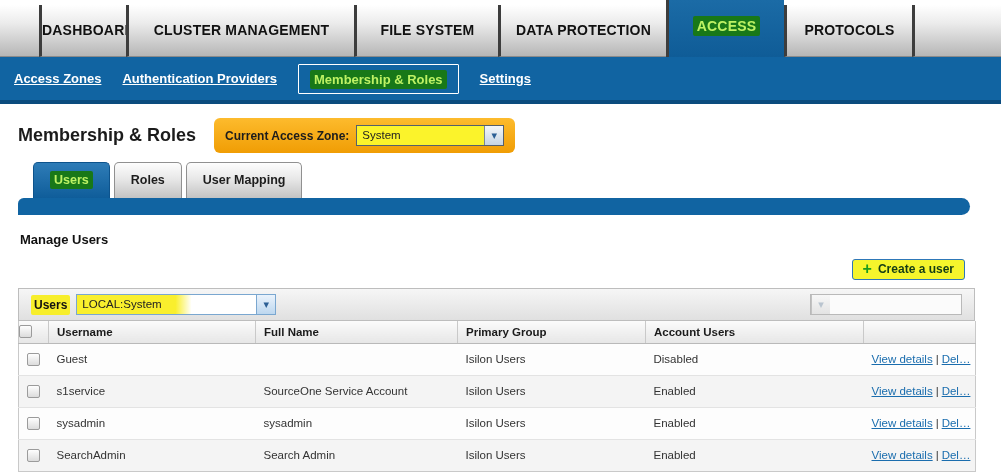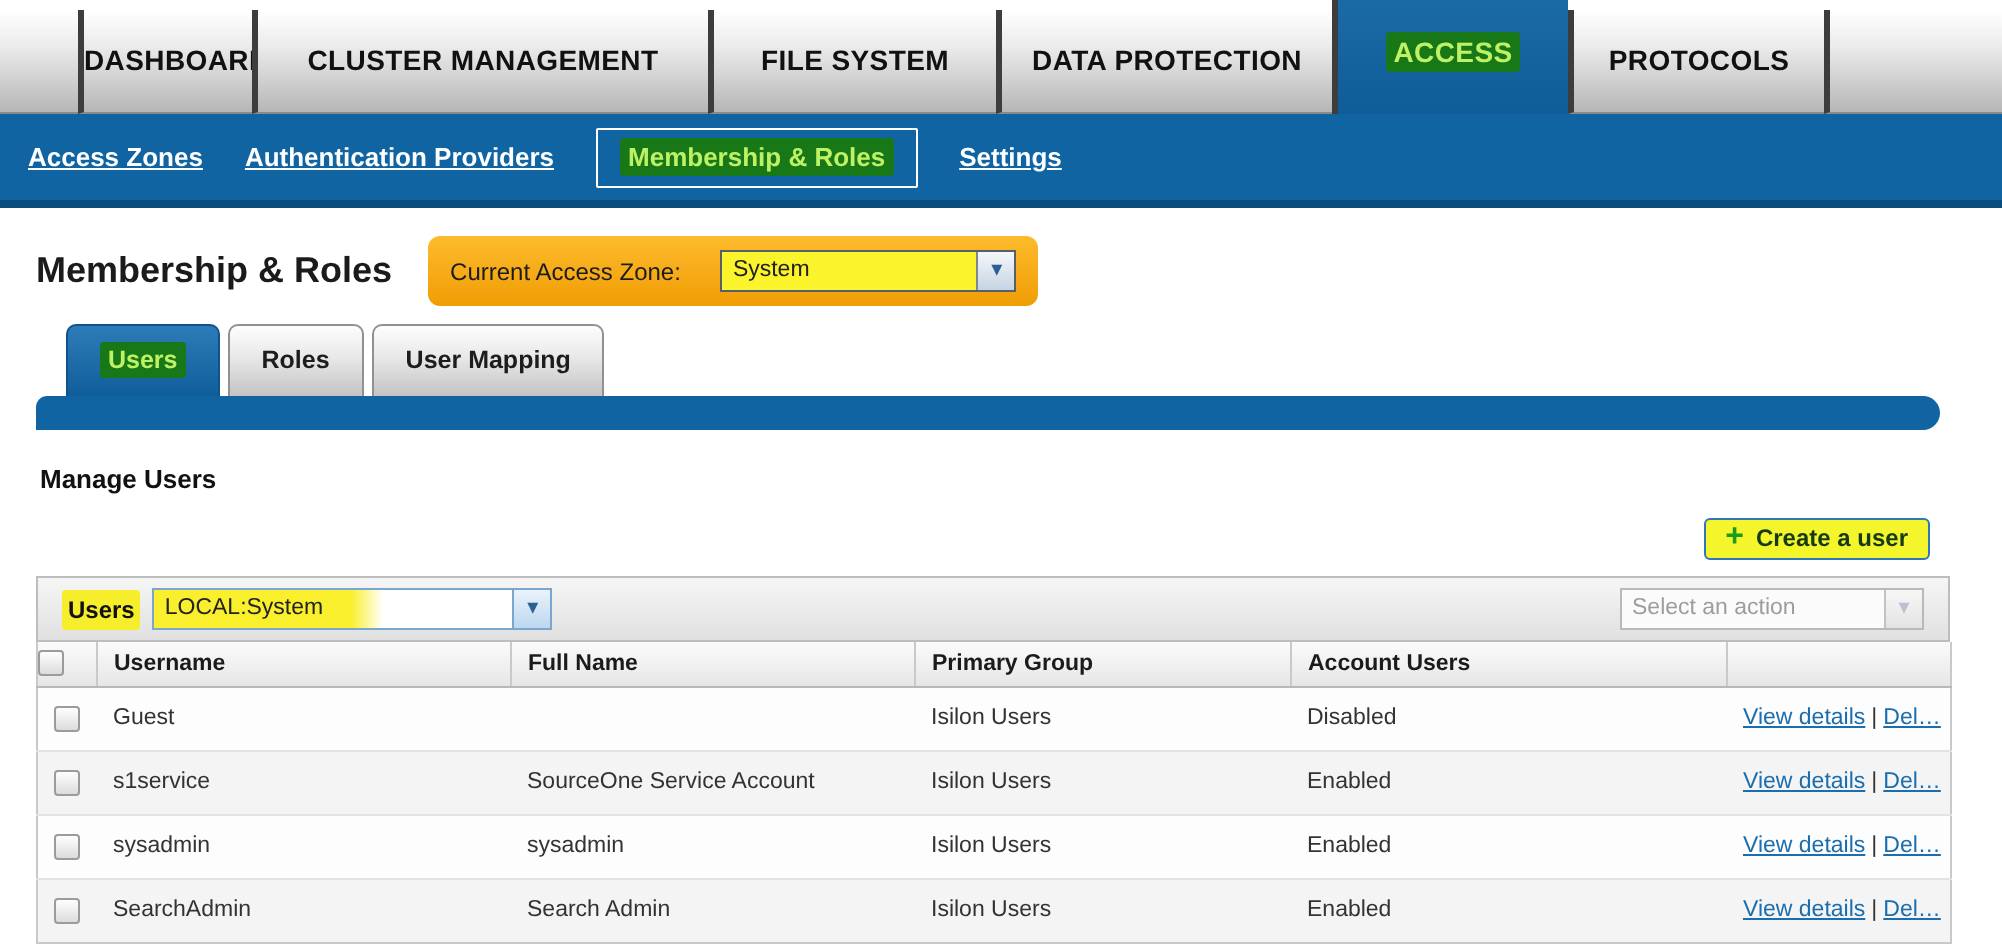--- a/index.html
+++ b/index.html
@@ -38,21 +38,21 @@
   .subnav .active-box .hl-green { font-size: 13px; font-weight: bold; text-decoration: none; }
 
   
   .page-head { display: flex; align-items: center; padding-left: 18px; margin-top: 13px; height: 37px; }
   .page-title { font-size: 18px; font-weight: bold; color: #1b1b1b; }
   .zone-box {
     margin-left: 18px; display: flex; align-items: center;
     background: linear-gradient(#fdbb2d, #f09d04); border-radius: 6px;
     padding: 6px 11px; height: 35px;
   }
-  .zone-box .zone-label { font-size: 12px; font-weight: normal; color: #1c1c1c; margin-right: 20px; white-space: nowrap; }
+  .zone-box .zone-label { font-size: 12px; font-weight: bold; color: #1c1c1c; margin-right: 7px; white-space: nowrap; }
   .select {
     display: flex; align-items: stretch; background: #fff; height: 21px;
     border: 1px solid #55606b; cursor: pointer;
   }
   .select .sel-text { flex: 1; font-size: 11.5px; color: #222; line-height: 19px; padding-left: 5px; white-space: nowrap; overflow: hidden; }
   .select .sel-arrow {
     width: 19px; display: flex; align-items: center; justify-content: center;
     background: linear-gradient(#f4f7fa, #c6d4e2); border-left: 1px solid #7c8793;
     color: #2c5f94; font-size: 11px; line-height: 1;
   }
@@ -177,21 +177,20 @@
 
 <div class="toolbar">
   <div class="left-group">
     <span class="users-label">Users</span>
     <div class="select users-select">
       <span class="sel-text">LOCAL:System</span>
       <span class="sel-arrow">▾</span>
     </div>
   </div>
   <div class="select action-select">
-    <span class="sel-text">Select an action</span>
     <span class="sel-arrow">▾</span>
   </div>
 </div>
 
 <table class="users">
   <colgroup>
     <col style="width:30px">
       <col style="width:207px">
       <col style="width:202px">
     <col style="width:188px">

